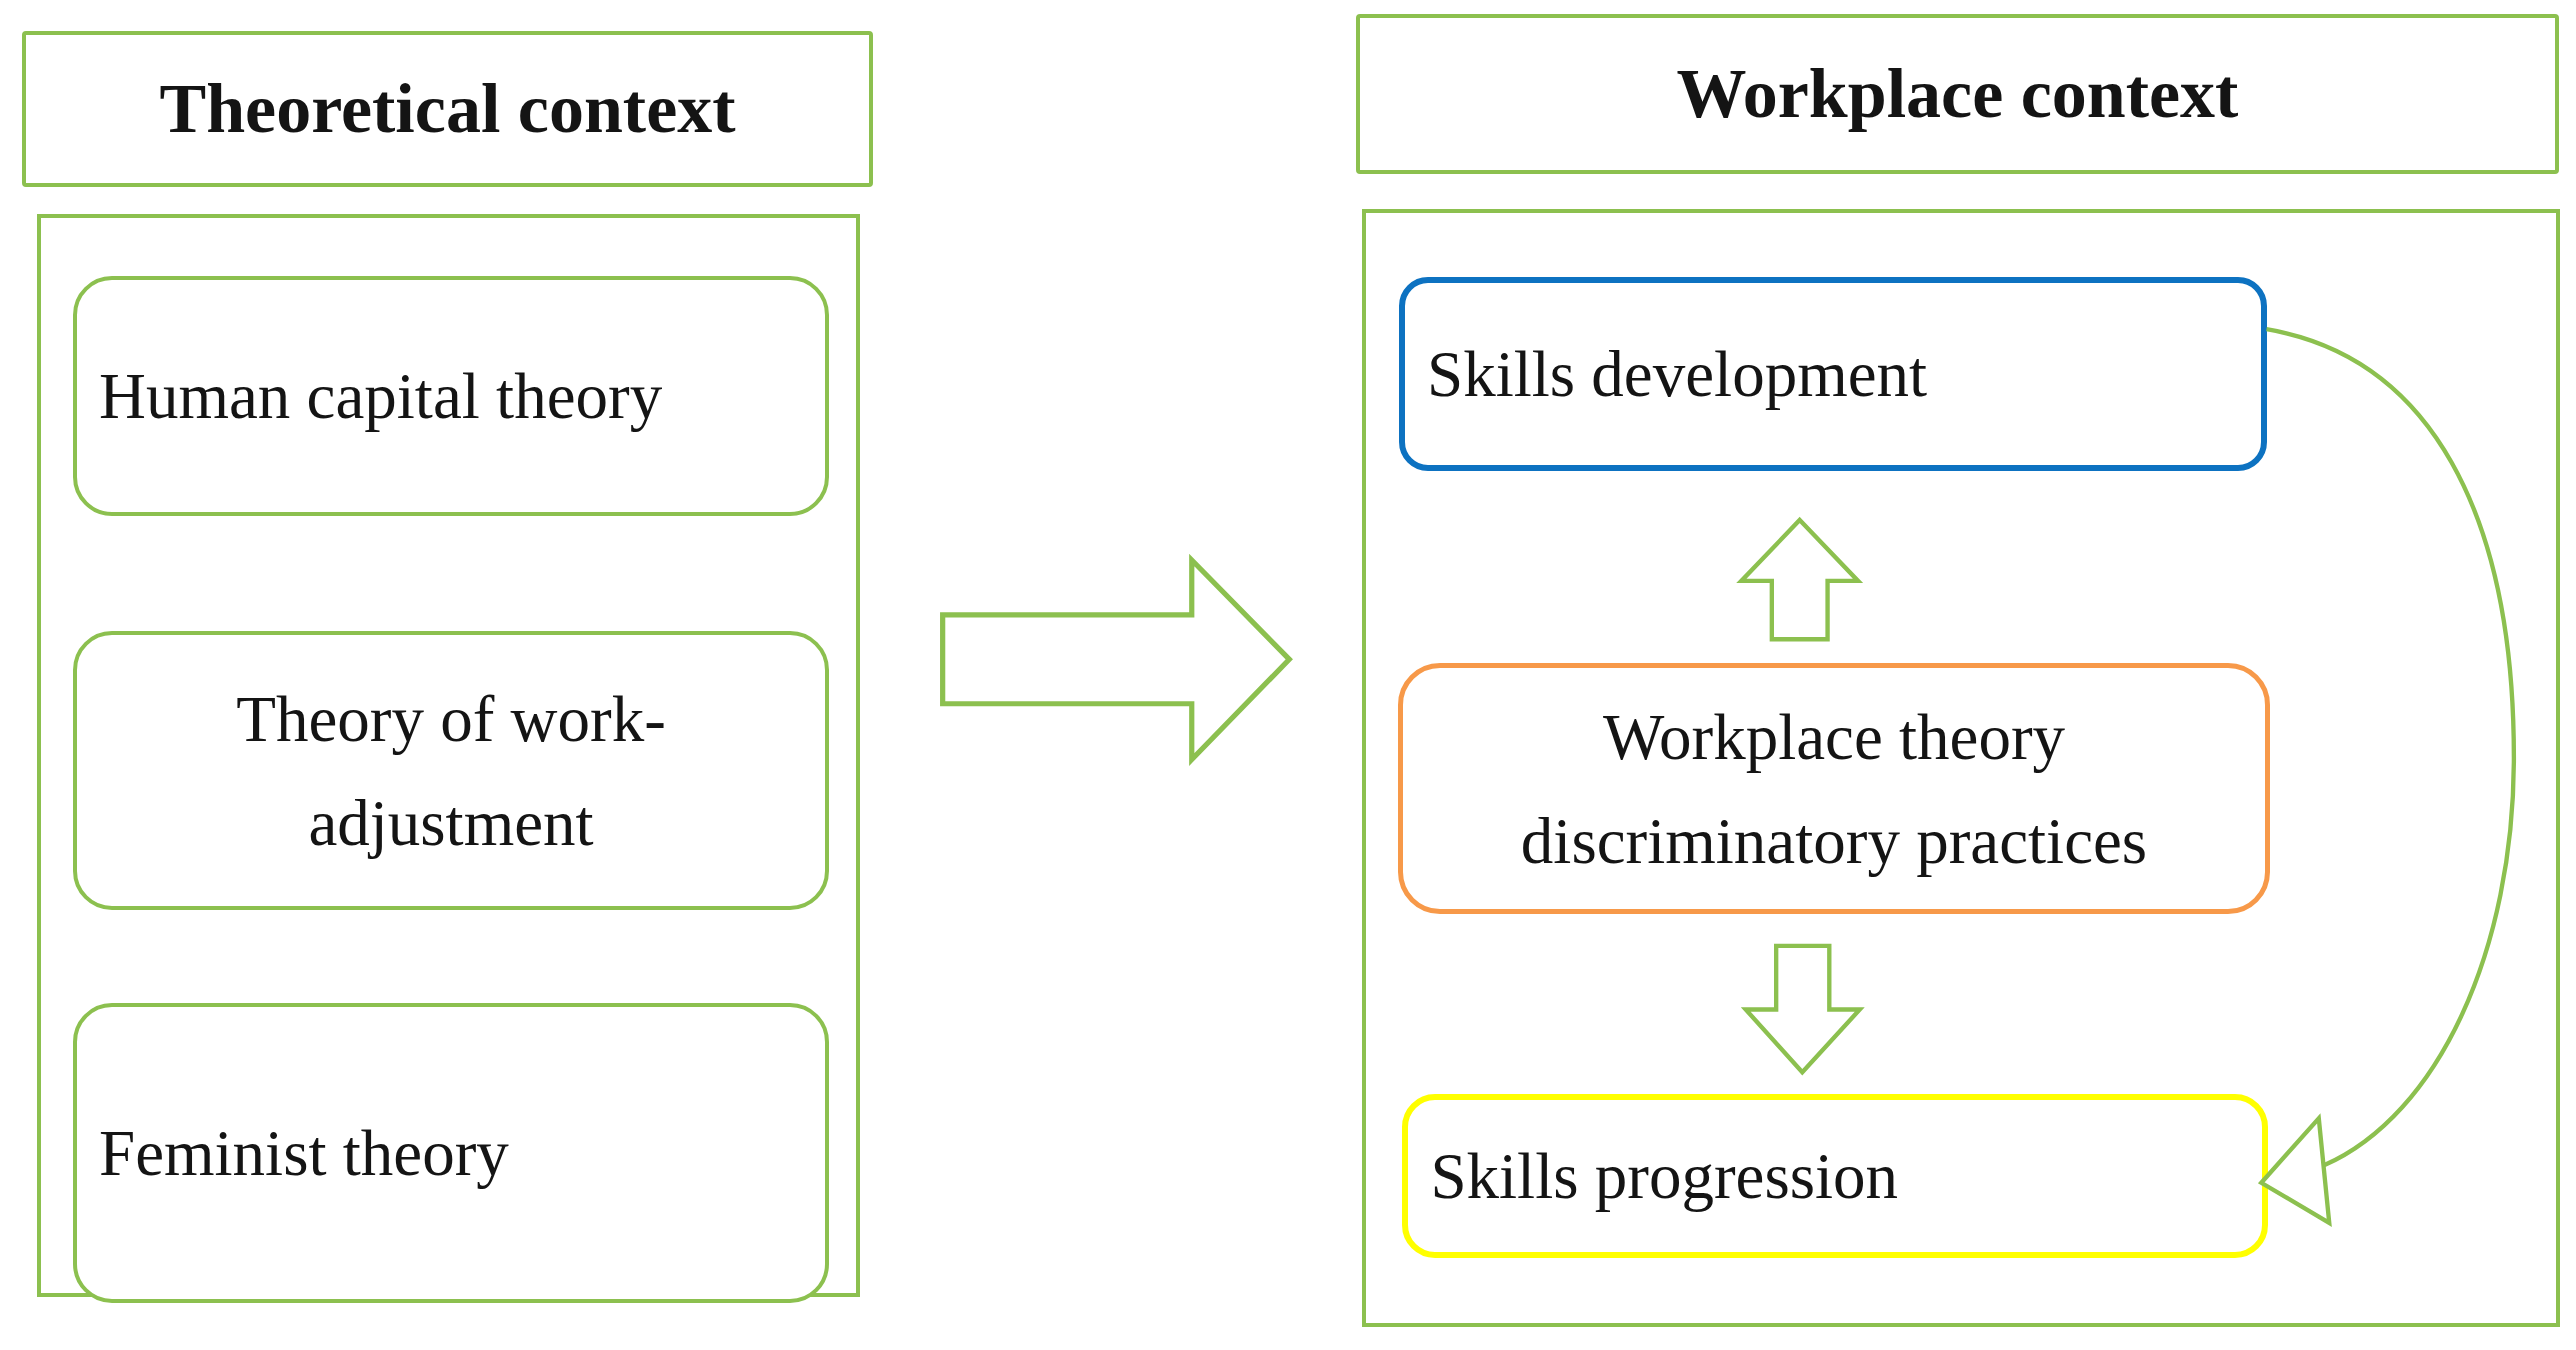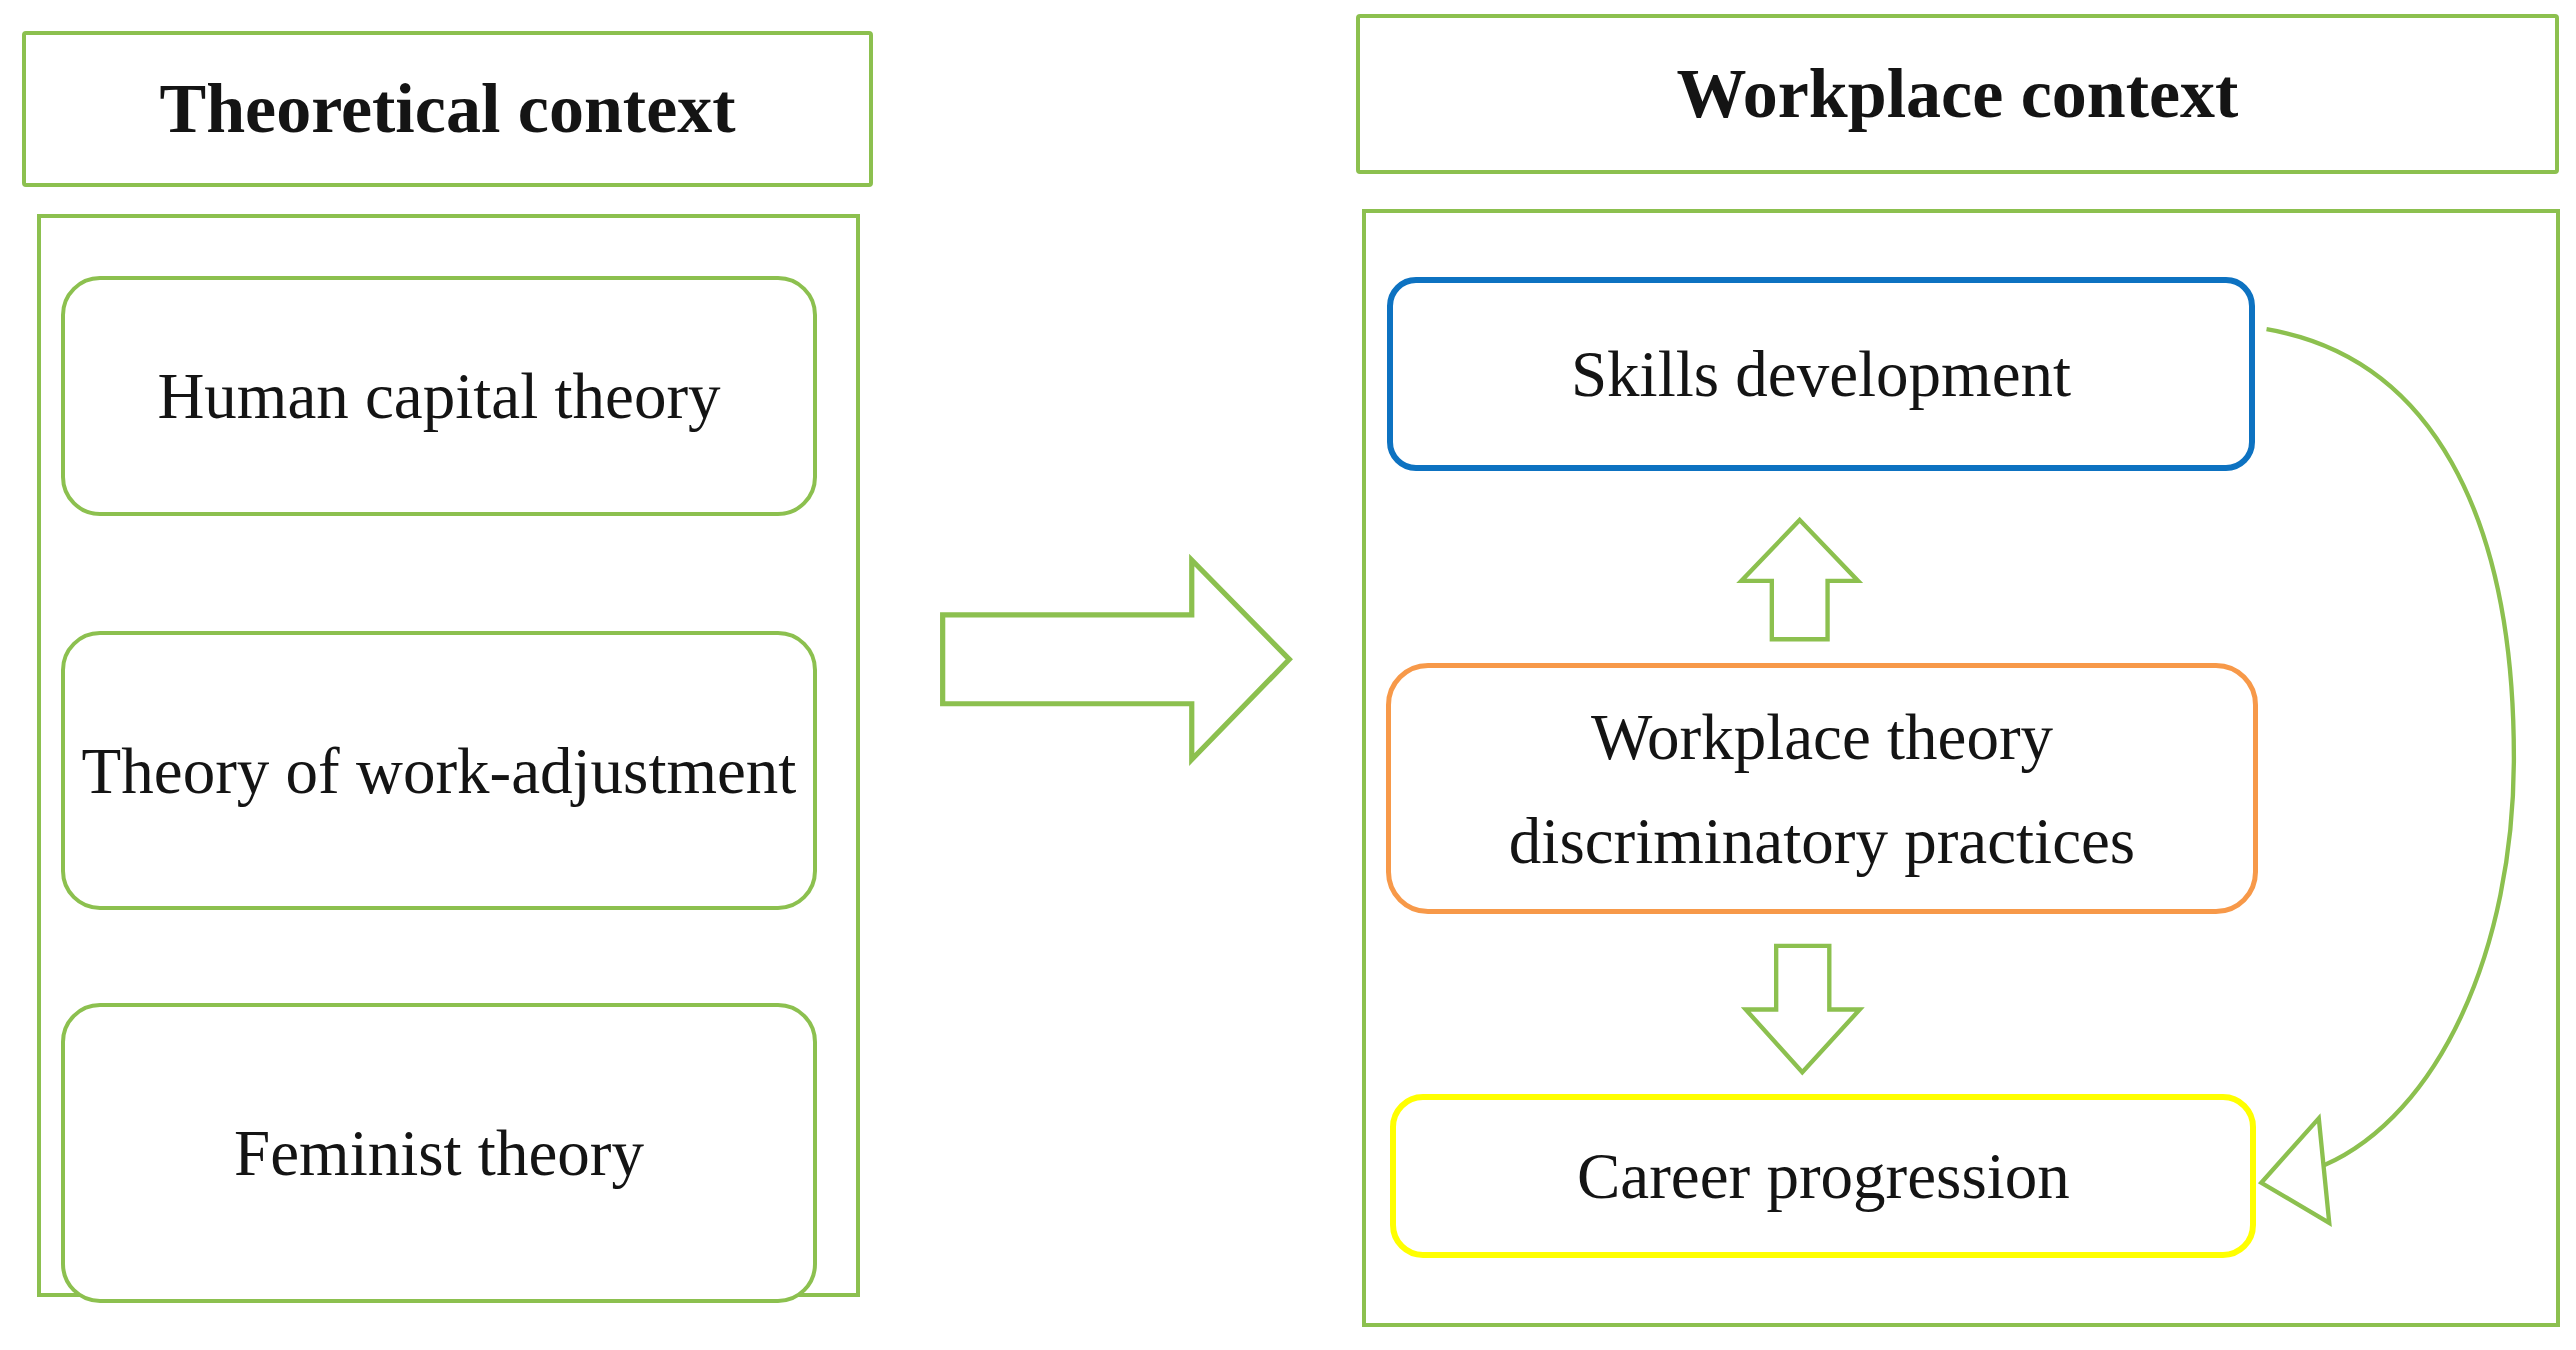--- a/index.html
+++ b/index.html
@@ -29,24 +29,24 @@
     font-weight:bold;font-size:70px;text-align:center;
   }
   .container-box{
     position:absolute;z-index:0;
     border:4.4px solid var(--green);
     background:var(--bg);
   }
   .node{
     position:absolute;z-index:2;
     background:var(--bg);
-    display:flex;align-items:center;justify-content:center;
+    display:flex;align-items:center;justify-content:flex-start;
     text-align:center;
     font-size:65px;line-height:1.6;
-    padding:0 8px;box-sizing:border-box;
+    padding:0 22px;box-sizing:border-box;margin-left:12px;
   }
   .node-green{border:4.4px solid var(--green);border-radius:39px;}
   .node-blue{border:6.1px solid var(--blue);border-radius:29px;}
   .node-orange{border:5.2px solid var(--orange);border-radius:42px;}
   .node-yellow{border:6.1px solid var(--yellow);border-radius:33px;}
 
   #left-title{left:22px;top:31px;width:843px;height:148px;}
   #left-container{left:37px;top:214px;width:815px;height:1075px;}
   #left-node-0{left:20px;top:58px;width:756px;height:240px;}
   #left-node-1{left:20px;top:413px;width:756px;height:279px;}
@@ -99,18 +99,18 @@
   </div>
 
   <div class="container-box" id="right-container">
     <div class="node node-blue" id="right-node-0">
       <span>Skills development</span>
     </div>
     <div class="node node-orange" id="right-node-1">
       <span>Workplace theory discriminatory practices</span>
     </div>
     <div class="node node-yellow" id="right-node-2">
-      <span>Career progression</span>
+      <span>Skills progression</span>
     </div>
   </div>
 
 </div>
 
 
 </body></html>

